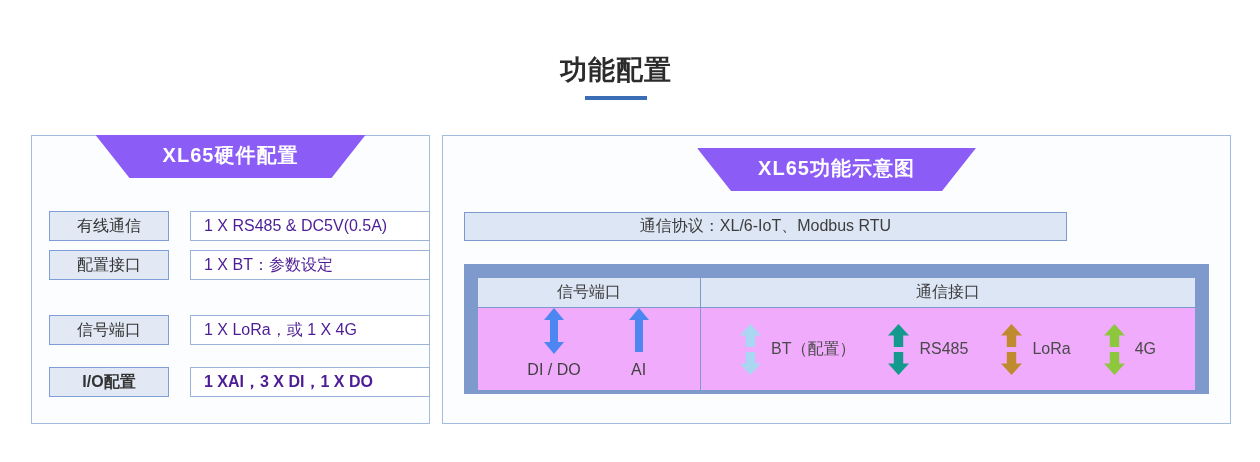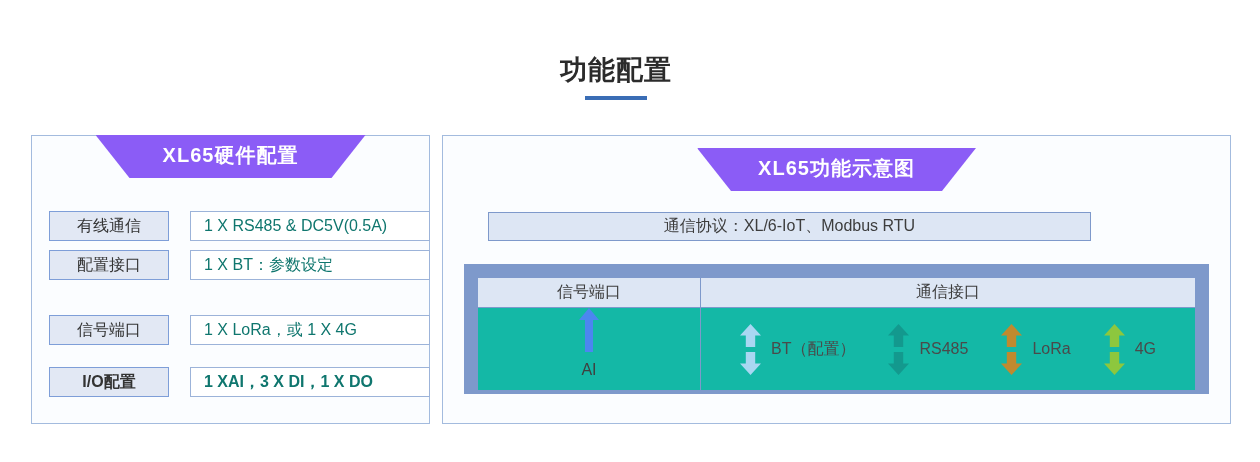--- a/index.html
+++ b/index.html
@@ -27,35 +27,35 @@
 
   
   .hw-row { position:absolute; left:17px; width:365px; height:34px; }
   .hw-label { position:absolute; left:0; top:0; width:120px; height:30px;
               background:#e2e8f4; border:1px solid #7e9ed8;
               display:flex; align-items:center; justify-content:center;
               font-size:16px; color:#333; }
   .hw-value { position:absolute; left:141px; top:0; width:240px; height:30px;
               background:#ffffff; border:1px solid #9cb3d9;
               display:flex; align-items:center; padding-left:13px;
-              font-size:16px; color:#0f766e; white-space:nowrap; }
+              font-size:16px; color:#4c1d95; white-space:nowrap; }
 
   
   .protocol-bar { position:absolute; left:21px; top:76px; width:603px; height:29px;
                   background:#dde6f4; border:1px solid #7e99cb;
                   display:flex; align-items:center; justify-content:center;
-                  font-size:16px; color:#3d3d3d;margin-left:24px; }
+                  font-size:16px; color:#3d3d3d; }
 
   .func-table { position:absolute; left:21px; top:128px; width:745px; height:130px;
                 background:#7e99cb; display:grid;
                 grid-template-columns:222px 1fr; grid-template-rows:29px 1fr;
                 gap:1px; padding:14px; }
   .cell { display:flex; align-items:center; justify-content:center; }
   .cell-head { background:#dde6f4; font-size:16px; color:#3d3d3d; }
-  .cell-body { background:#14b8a6;text-align:center; }
+  .cell-body { background:#f0abfc;text-align:center; }
 
   .signal-cell { display:flex; align-items:flex-end; justify-content:center; gap:46px; padding-bottom:11px; }
   .signal-item { display:flex; flex-direction:column; align-items:center; }
   .signal-item .lbl { margin-top:7px; font-size:16px; color:#3f3f3f; white-space:nowrap; }
 
   .comm-cell { display:flex; align-items:center; justify-content:center; gap:33px; }
   .comm-item { display:flex; align-items:center; gap:10px; }
   .comm-item .lbl { font-size:16px; color:#4a4a4a; white-space:nowrap; }
 
   svg { display:block; }
@@ -100,20 +100,26 @@
 
     <div class="protocol-bar">通信协议：XL/6-IoT、Modbus RTU</div>
 
     <div class="func-table">
       <div class="cell cell-head">信号端口</div>
       <div class="cell cell-head">通信接口</div>
 
       <div class="cell cell-body signal-cell">
         <div class="signal-item">
           <svg width="24" height="46" viewBox="0 0 24 46" fill="#4c86f0">
+            <polygon points="12,0 2,12 8,12 8,34 2,34 12,46 22,34 16,34 16,12 22,12"></polygon>
+          </svg>
+          <span class="lbl">DI / DO</span>
+        </div>
+        <div class="signal-item">
+          <svg width="24" height="46" viewBox="0 0 24 46" fill="#4c86f0">
             <polygon points="12,0 2,12 8,12 8,44 16,44 16,12 22,12"></polygon>
           </svg>
           <span class="lbl">AI</span>
         </div>
       </div>
 
       <div class="cell cell-body comm-cell">
         <div class="comm-item">
           <svg width="21" height="51" viewBox="0 0 21 51" fill="#a9d7f2">
             <polygon points="10.5,0 0,11.5 5.8,11.5 5.8,23 15.2,23 15.2,11.5 21,11.5"></polygon>

